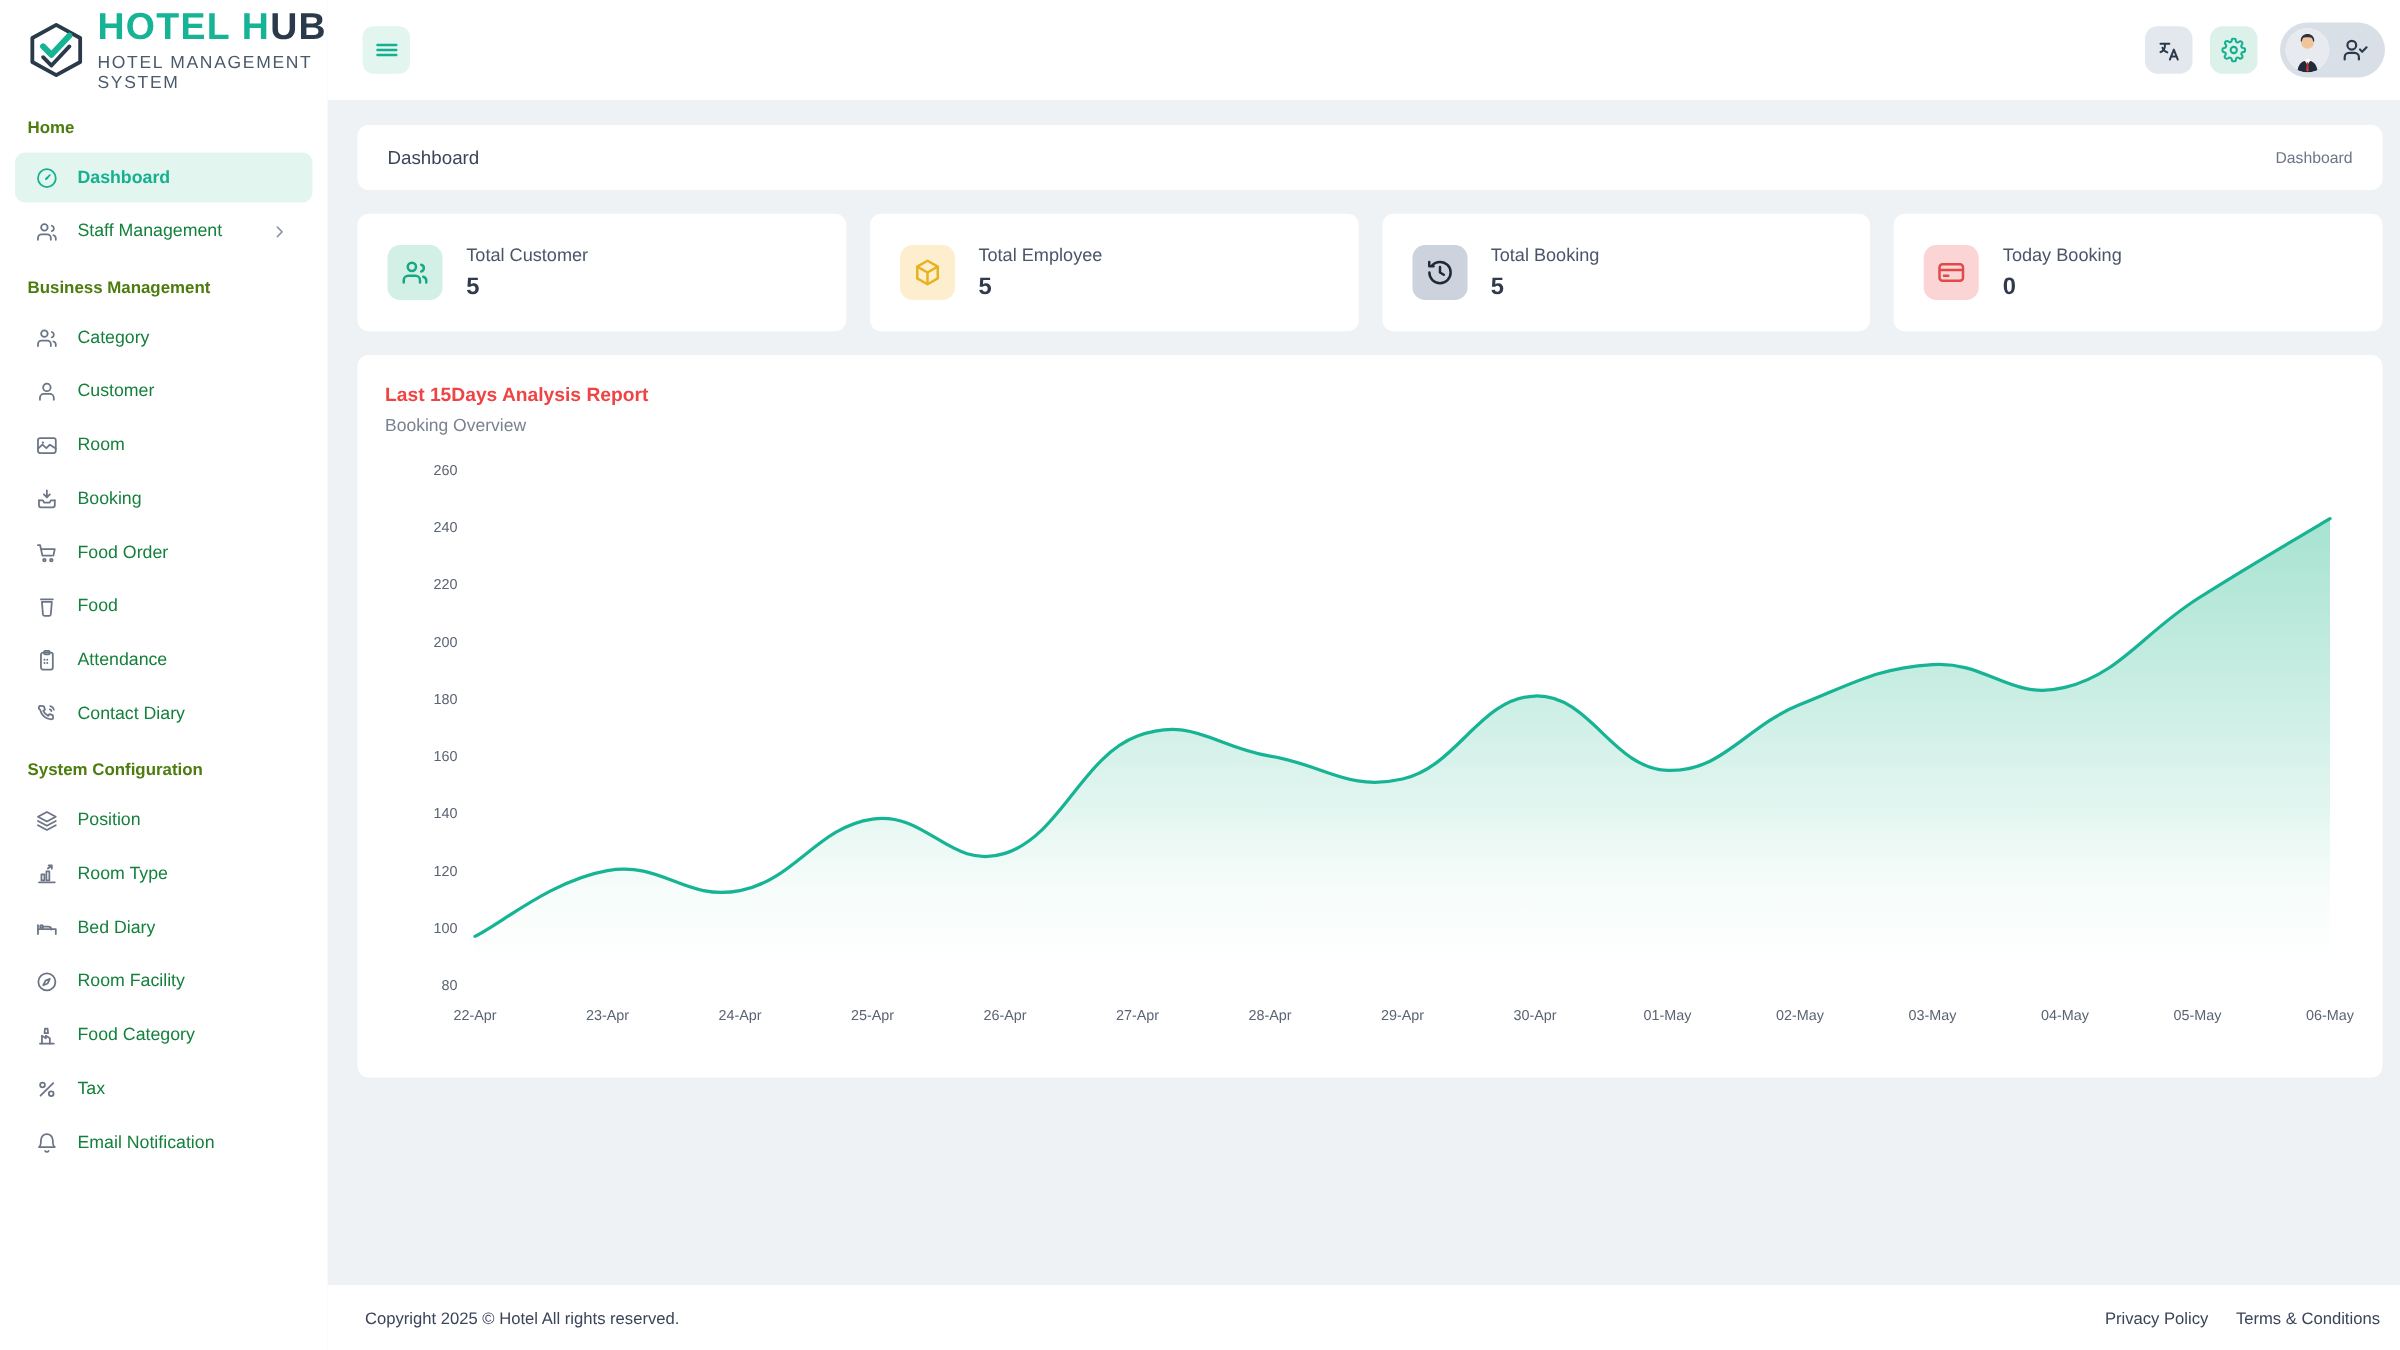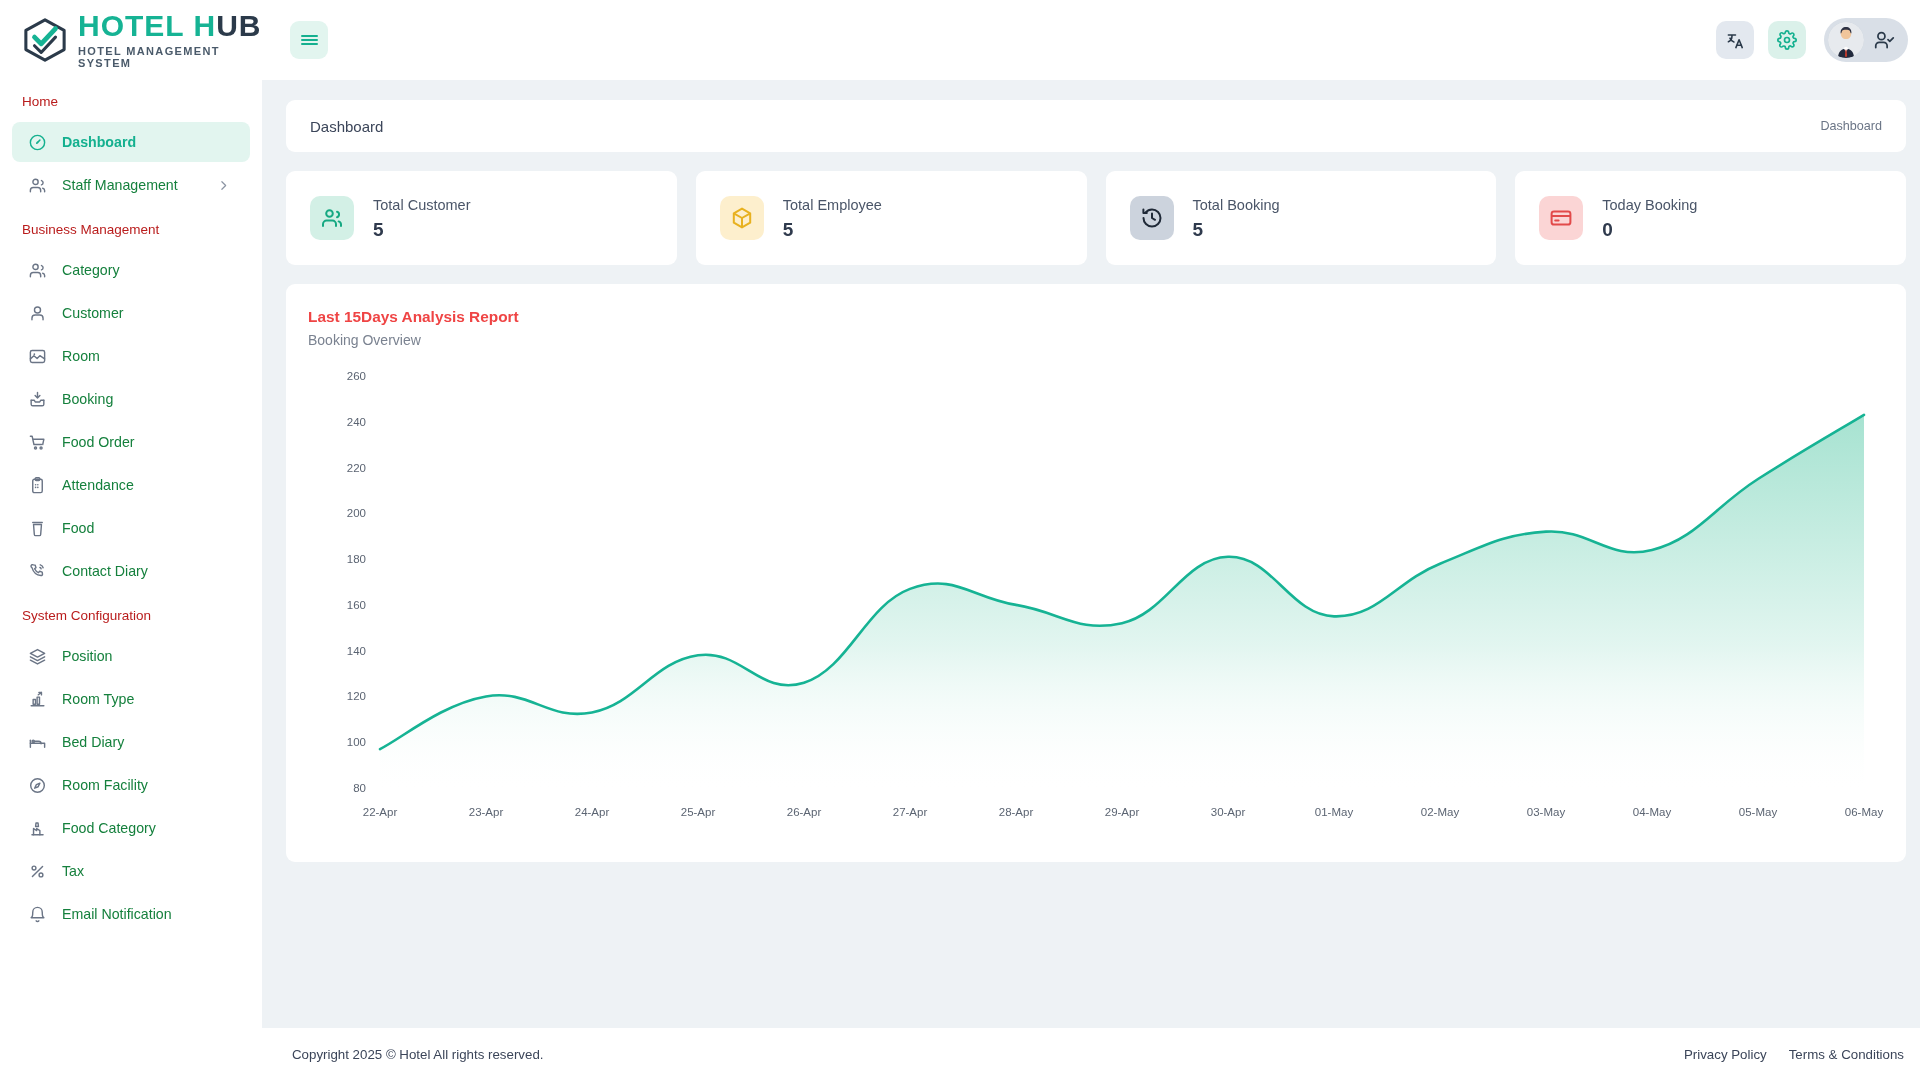--- a/index.html
+++ b/index.html
@@ -23,26 +23,26 @@
     height: 80px; display: flex; align-items: center; padding-left: 22px; gap: 10px;
   }
   .logo-mark { width: 46px; height: 44px; flex: none; }
   .logo-text { display: flex; flex-direction: column; justify-content: center; }
   .logo-main {
     font-size: 30px; font-weight: 700; letter-spacing: 1px; line-height: 1;
     color: #16b394; display: flex;
   }
   .logo-main .dark { color: #2b3a4a; }
   .logo-sub {
-    font-size: 11px; letter-spacing: 1.35px; color: #4a5a6a;
-    margin-top: 4px; font-weight: 700;
+    font-size: 14px; letter-spacing: 1.35px; color: #4a5a6a;
+    margin-top: 4px; font-weight: 400;
   }
   .nav { padding: 0 0 20px 0; }
   .nav-section {
-    font-size: 13.5px; font-weight: 400; color: #b91c1c;
+    font-size: 13.5px; font-weight: 700; color: #4d7c0f;
     padding: 14px 0 10px 22px;
   }
   .nav-item {
     display: flex; align-items: center; gap: 15px;
     height: 40px; margin: 3px 12px; padding-left: 16px;
     border-radius: 8px; color: #15803d; font-size: 14.2px;
     cursor: pointer; position: relative;
   }
   .nav-item .ico { width: 19px; height: 19px; flex: none; display: block; color: #6b7586; }
   .nav-item.active { background: #e2f5ef; color: #14b08f; font-weight: 600; }
@@ -193,32 +193,32 @@
           <svg class="ico" viewBox="0 0 24 24">
             <path d="M3 4h2.2l2.3 10.5h9.6" fill="none" stroke="currentColor" stroke-width="1.8" stroke-linecap="round" stroke-linejoin="round"></path>
             <path d="M6.6 8H20l-1.4 6.5" fill="none" stroke="currentColor" stroke-width="1.8" stroke-linecap="round" stroke-linejoin="round"></path>
             <circle cx="9.5" cy="19" r="1.3" fill="none" stroke="currentColor" stroke-width="1.8" stroke-linecap="round" stroke-linejoin="round"></circle>
             <circle cx="16.5" cy="19" r="1.3" fill="none" stroke="currentColor" stroke-width="1.8" stroke-linecap="round" stroke-linejoin="round"></circle>
           </svg>
           <span>Food Order</span>
         </div>
         <div class="nav-item">
           <svg class="ico" viewBox="0 0 24 24">
+            <path d="M7 7h10l-1 12.5a1.6 1.6 0 01-1.6 1.5H9.6A1.6 1.6 0 018 19.5z" fill="none" stroke="currentColor" stroke-width="1.8" stroke-linecap="round" stroke-linejoin="round"></path>
+            <path d="M6 4.5h12" fill="none" stroke="currentColor" stroke-width="1.8" stroke-linecap="round" stroke-linejoin="round"></path>
+          </svg>
+          <span>Food</span>
+        </div>
+        <div class="nav-item">
+          <svg class="ico" viewBox="0 0 24 24">
             <rect x="6" y="4" width="12" height="17" rx="2" fill="none" stroke="currentColor" stroke-width="1.8" stroke-linecap="round" stroke-linejoin="round"></rect>
             <rect x="9.2" y="2.2" width="5.6" height="3.4" rx="1.1" fill="none" stroke="currentColor" stroke-width="1.8" stroke-linecap="round" stroke-linejoin="round"></rect>
             <path d="M9.6 11h.02M12.4 11h.02M9.6 14.4h.02M12.4 14.4h.02" stroke="currentColor" stroke-width="2" stroke-linecap="round"></path>
           </svg>
           <span>Attendance</span>
-        </div>
-        <div class="nav-item">
-          <svg class="ico" viewBox="0 0 24 24">
-            <path d="M7 7h10l-1 12.5a1.6 1.6 0 01-1.6 1.5H9.6A1.6 1.6 0 018 19.5z" fill="none" stroke="currentColor" stroke-width="1.8" stroke-linecap="round" stroke-linejoin="round"></path>
-            <path d="M6 4.5h12" fill="none" stroke="currentColor" stroke-width="1.8" stroke-linecap="round" stroke-linejoin="round"></path>
-          </svg>
-          <span>Food</span>
         </div>
         <div class="nav-item">
           <svg class="ico" viewBox="0 0 24 24">
             <path d="M6.6 3.5l2.4.4 1.1 3.2-1.8 1.4a11 11 0 005 5l1.4-1.8 3.2 1.1.4 2.4a1.7 1.7 0 01-1.9 1.9C10.2 16.6 6.7 13 5 7.1A1.7 1.7 0 016.6 3.5z" fill="none" stroke="currentColor" stroke-width="1.8" stroke-linecap="round" stroke-linejoin="round"></path>
             <path d="M15.5 3.6a5 5 0 013.6 3.6M15 7a2 2 0 011.6 1.6" fill="none" stroke="currentColor" stroke-width="1.8" stroke-linecap="round" stroke-linejoin="round"></path>
           </svg>
           <span>Contact Diary</span>
         </div>
         <div class="nav-section">System Configuration</div>
         <div class="nav-item">

